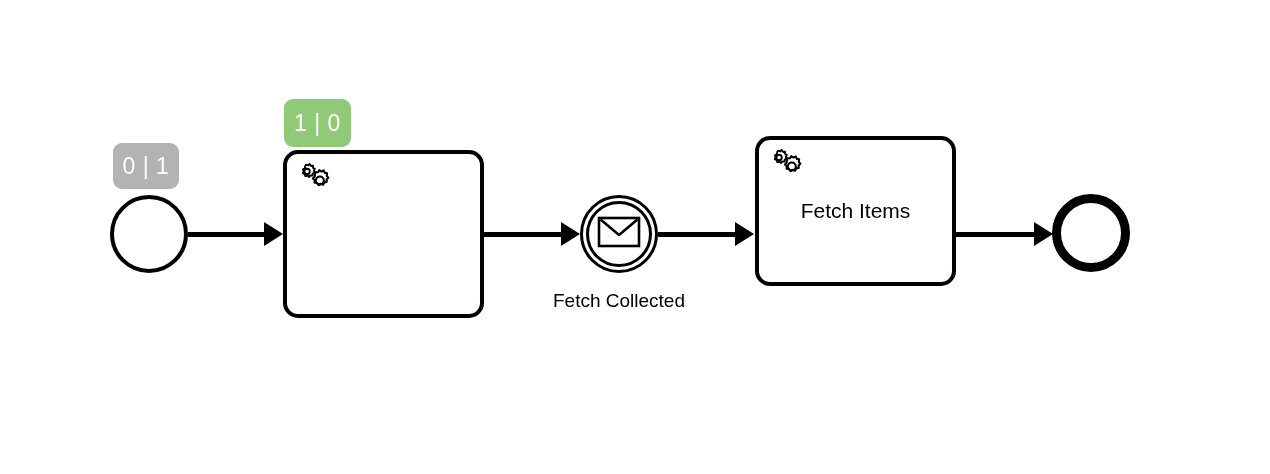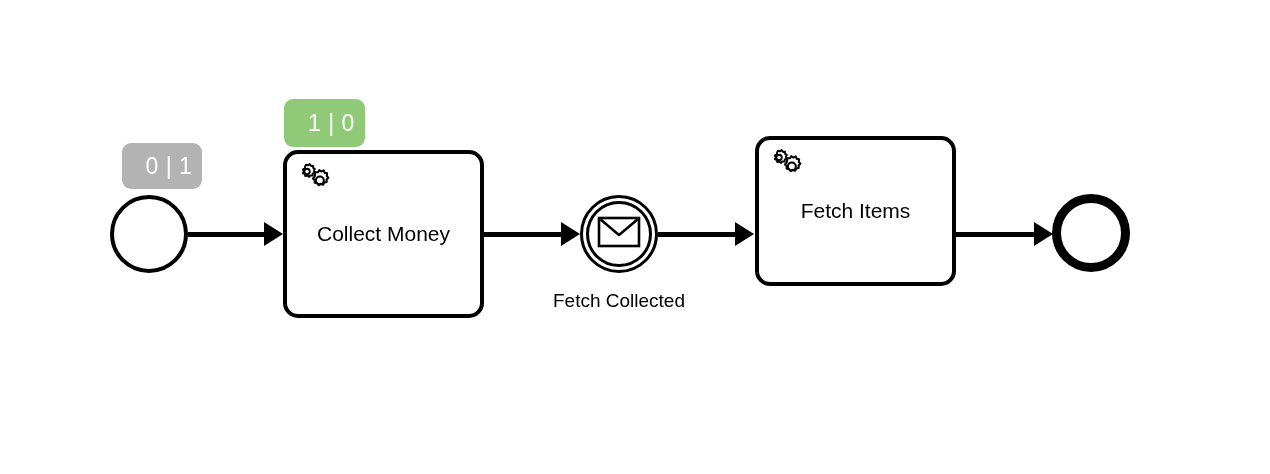--- a/index.html
+++ b/index.html
@@ -27,21 +27,20 @@
     align-items: center;
     justify-content: center;
     border-radius: 9px;
     color: #ffffff;
     font-size: 23px;
     line-height: 1;
     letter-spacing: 0.5px;
     font-family: "Liberation Sans", sans-serif;
     white-space: nowrap;
     user-select: none;
-    padding-left: 14px;
   }
   .badge-gray  { background: #b3b3b3; }
   .badge-green { background: #90c978; }
 
   
   .event {
     position: absolute;
     border-radius: 50%;
     box-sizing: border-box;
     background: #ffffff;
@@ -125,21 +124,21 @@
     color: #000000;
     font-family: "Liberation Sans", sans-serif;
     white-space: nowrap;
   }
 </style>
 </head>
 <body>
 
 <div id="canvas">
 
-  <div class="badge badge-gray" style="left:122px; top:143px; width:66px; height:46px;">0 | 1</div>
+  <div class="badge badge-gray" style="left:113px; top:143px; width:66px; height:46px;">0 | 1</div>
 
   <div class="event event-start" style="left:110px; top:195px; width:78px; height:78px;"></div>
 
   <div class="flow" style="left:188px; top:232px; width:78px;"></div>
   <div class="arrowhead" style="left:264px; top:222px;"></div>
 
   <div class="badge badge-green" style="left:284px; top:99px; width:67px; height:48px;">1 | 0</div>
 
   <div class="task" style="left:283px; top:150px; width:201px; height:168px;">
     <span class="task-type-icon">
@@ -149,21 +148,20 @@
           <path d="M12.2 4.2 l2.6 0.7 1.5 -1.6 1.6 2.2 2.1 -0.4 0.1 2.6 2.0 0.9 -1.2 2.3 1.0 1.9 -2.2 1.2 -0.1 2.2 -2.5 -0.2 -1.4 1.7 -1.9 -1.6 -2.3 0.7 -0.7 -2.3 -2.1 -0.9 0.9 -2.2 -0.8 -2.1 2.2 -1.0 0.2 -2.3 z"></path>
           <circle cx="13.4" cy="11.6" r="3.0"></circle>
         </g>
         <g fill="none" stroke="#000000" stroke-width="2.3" stroke-linejoin="round">
 
           <path d="M22.6 12.4 l3.0 0.0 1.3 -2.2 2.6 1.5 2.4 -1.2 1.2 2.7 2.6 0.5 -0.4 2.9 1.8 1.9 -2.1 2.0 0.3 2.7 -2.8 0.7 -1.3 2.5 -2.6 -1.1 -2.4 1.5 -1.6 -2.3 -2.8 -0.3 0.1 -2.8 -2.0 -1.9 2.0 -2.1 z"></path>
           <circle cx="27.6" cy="21.6" r="4.4"></circle>
         </g>
       </svg>
     </span>
-    <div class="task-label">Collect Money</div>
   </div>
 
   <div class="flow" style="left:484px; top:232px; width:79px;"></div>
   <div class="arrowhead" style="left:561px; top:222px;"></div>
 
   <div class="event event-intermediate-outer" style="left:580px; top:195px; width:78px; height:78px;">
     <div class="event-intermediate-inner" style="width:66px; height:66px;"></div>
     <span class="envelope">
       <svg viewBox="0 0 44 32" width="44" height="32" aria-hidden="true">
         <rect x="2" y="2" width="40" height="28" fill="#ffffff" stroke="#000000" stroke-width="2.6"></rect>

